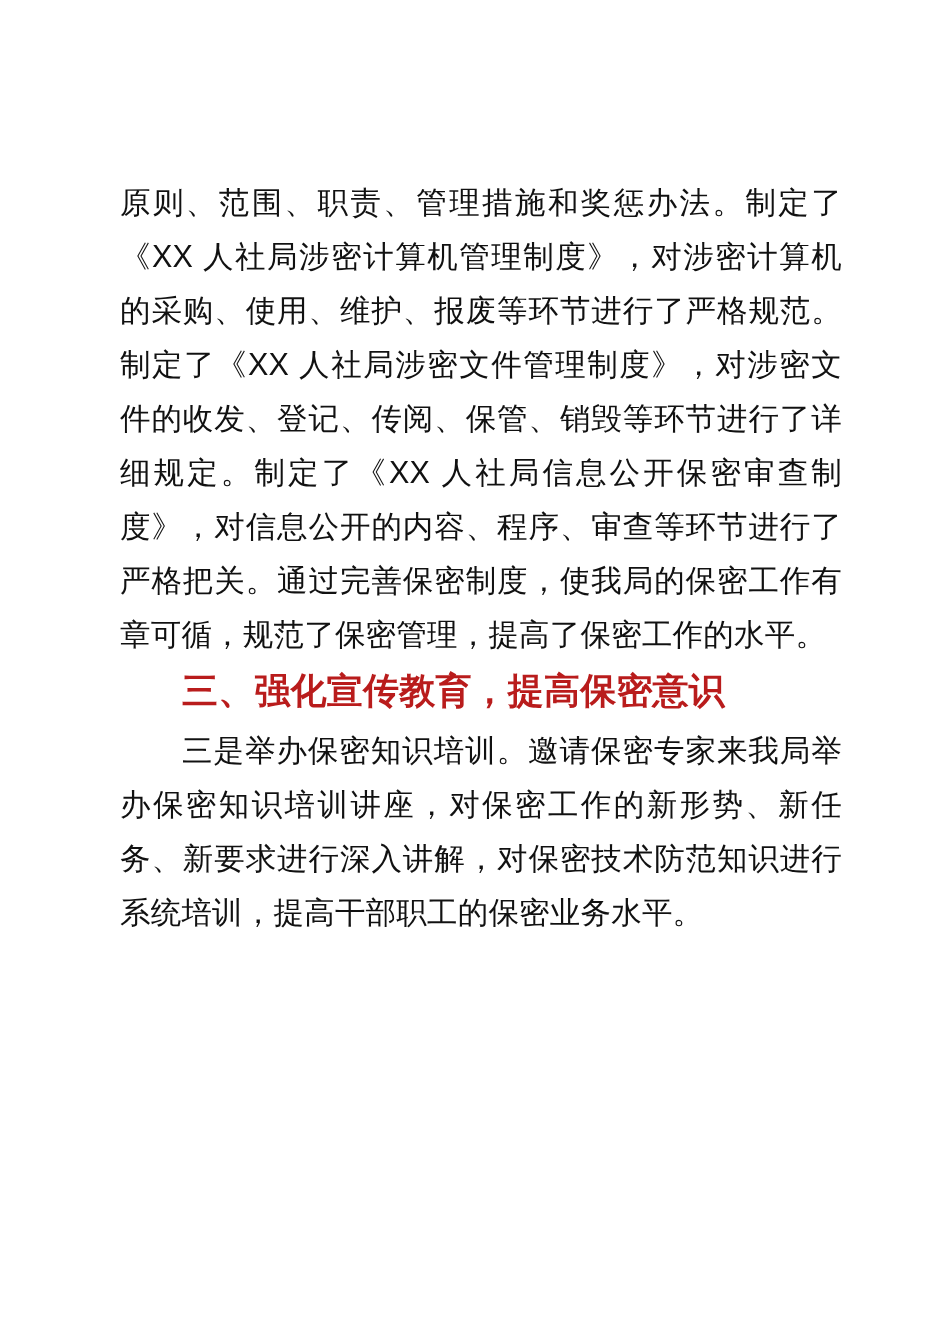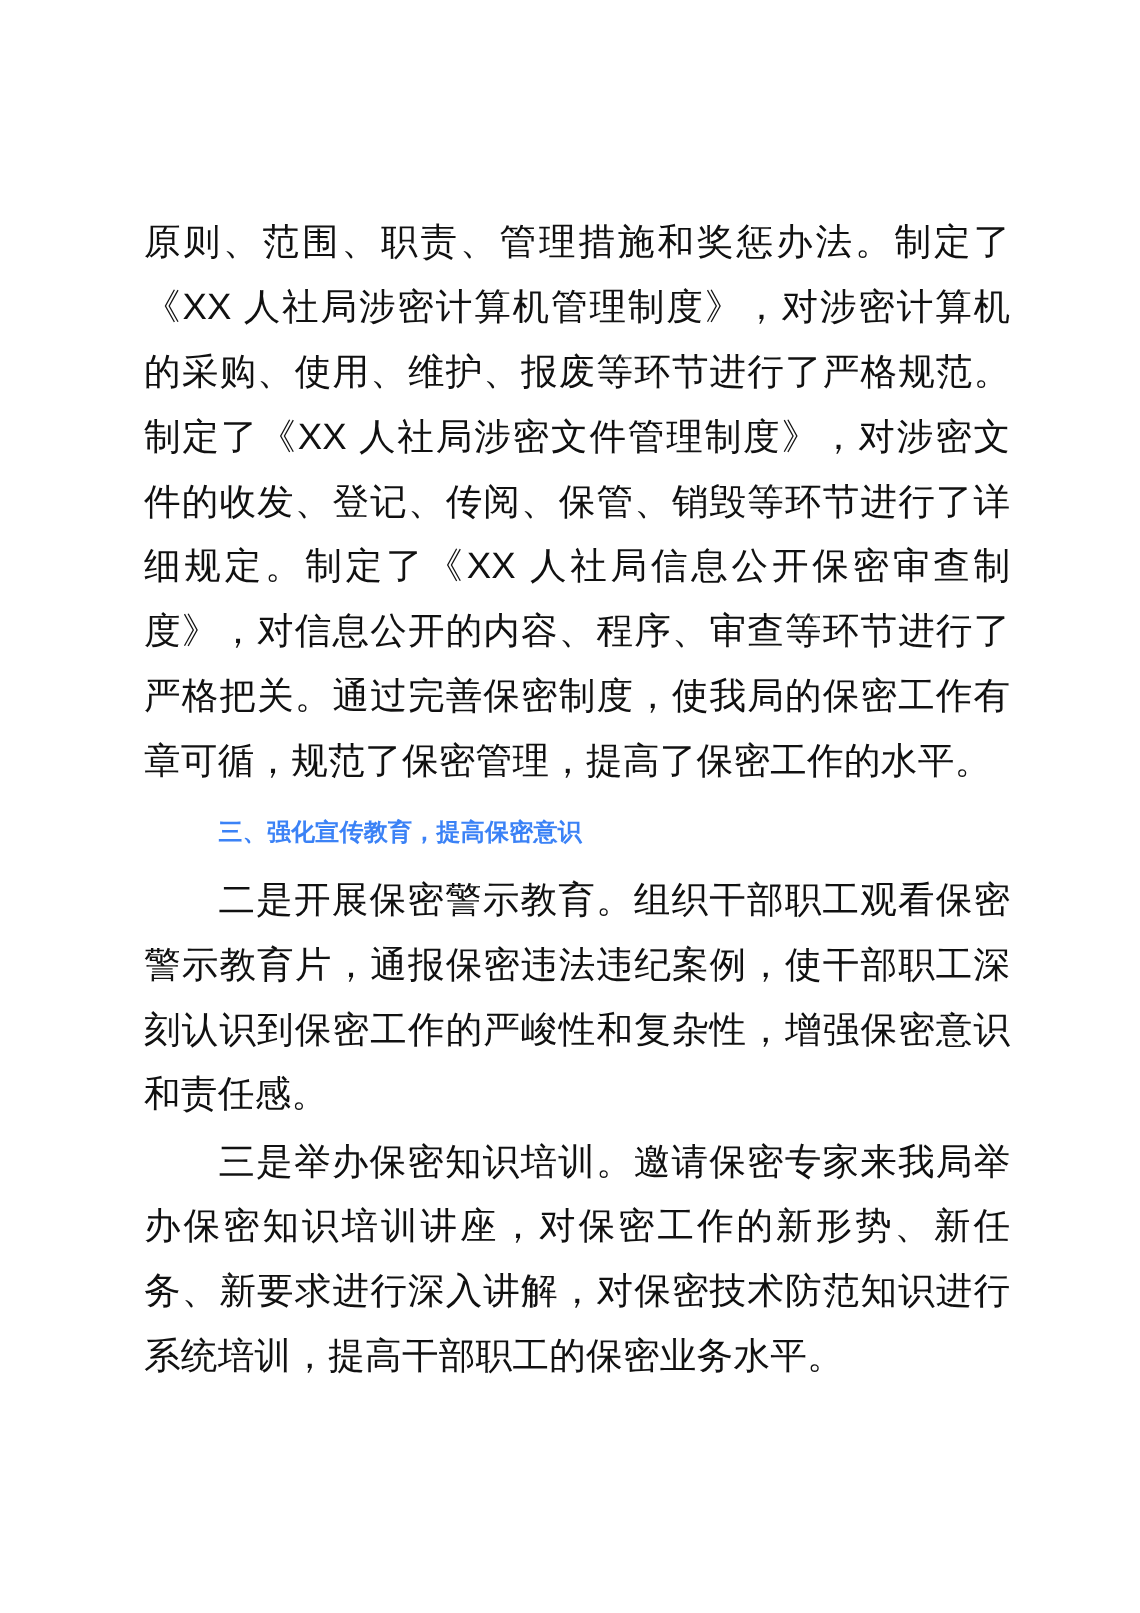--- a/index.html
+++ b/index.html
@@ -32,38 +32,37 @@
     text-align: justify;
     text-justify: inter-ideograph;
     font-family: "Liberation Sans", sans-serif;
     color: #111111;
   }
   p.para.indent {
     text-indent: 62px;
   }
   h2.heading {
     margin: 6px 0 2px 0;
-    font-size: 20px;
+    font-size: 36px;
     line-height: 54px;
     font-weight: bold;
     text-indent: 62px;
     letter-spacing: 0.2px;
-    color: #3b82f6;
-    font-family: Liberation Serif, serif;
+    color: #b91c1c;
+    font-family: Liberation Mono, monospace;
   }
 </style>
 </head>
 <body>
 
 <div class="page">
   <div class="doc-body">
 
     <p class="para">原则、范围、职责、管理措施和奖惩办法。制定了《XX 人社局涉密计算机管理制度》，对涉密计算机的采购、使用、维护、报废等环节进行了严格规范。制定了《XX 人社局涉密文件管理制度》，对涉密文件的收发、登记、传阅、保管、销毁等环节进行了详细规定。制定了《XX 人社局信息公开保密审查制度》，对信息公开的内容、程序、审查等环节进行了严格把关。通过完善保密制度，使我局的保密工作有章可循，规范了保密管理，提高了保密工作的水平。</p>
 
     <h2 class="heading">三、强化宣传教育，提高保密意识</h2>
 
 
-    <p class="para indent">二是开展保密警示教育。组织干部职工观看保密警示教育片，通报保密违法违纪案例，使干部职工深刻认识到保密工作的严峻性和复杂性，增强保密意识和责任感。</p>
 
     <p class="para indent">三是举办保密知识培训。邀请保密专家来我局举办保密知识培训讲座，对保密工作的新形势、新任务、新要求进行深入讲解，对保密技术防范知识进行系统培训，提高干部职工的保密业务水平。</p>
 
   </div>
 </div>
 
 </body></html>

